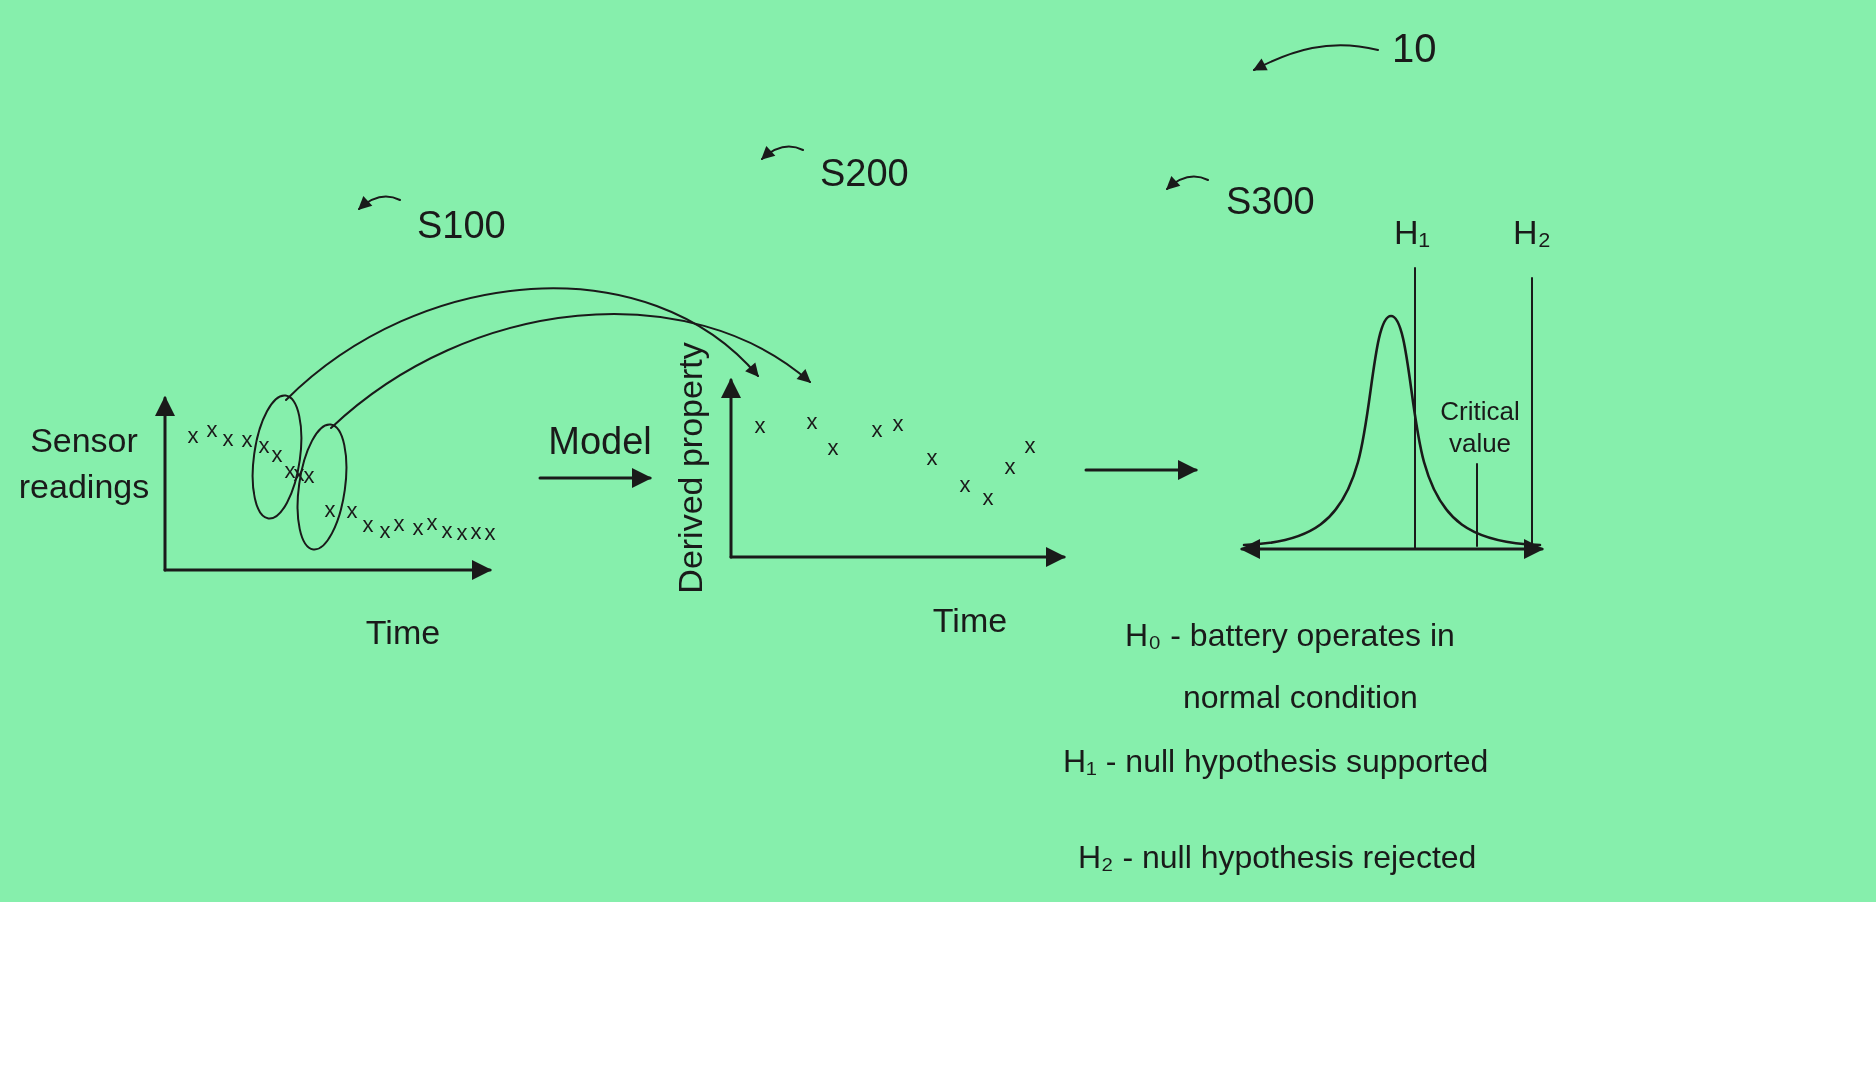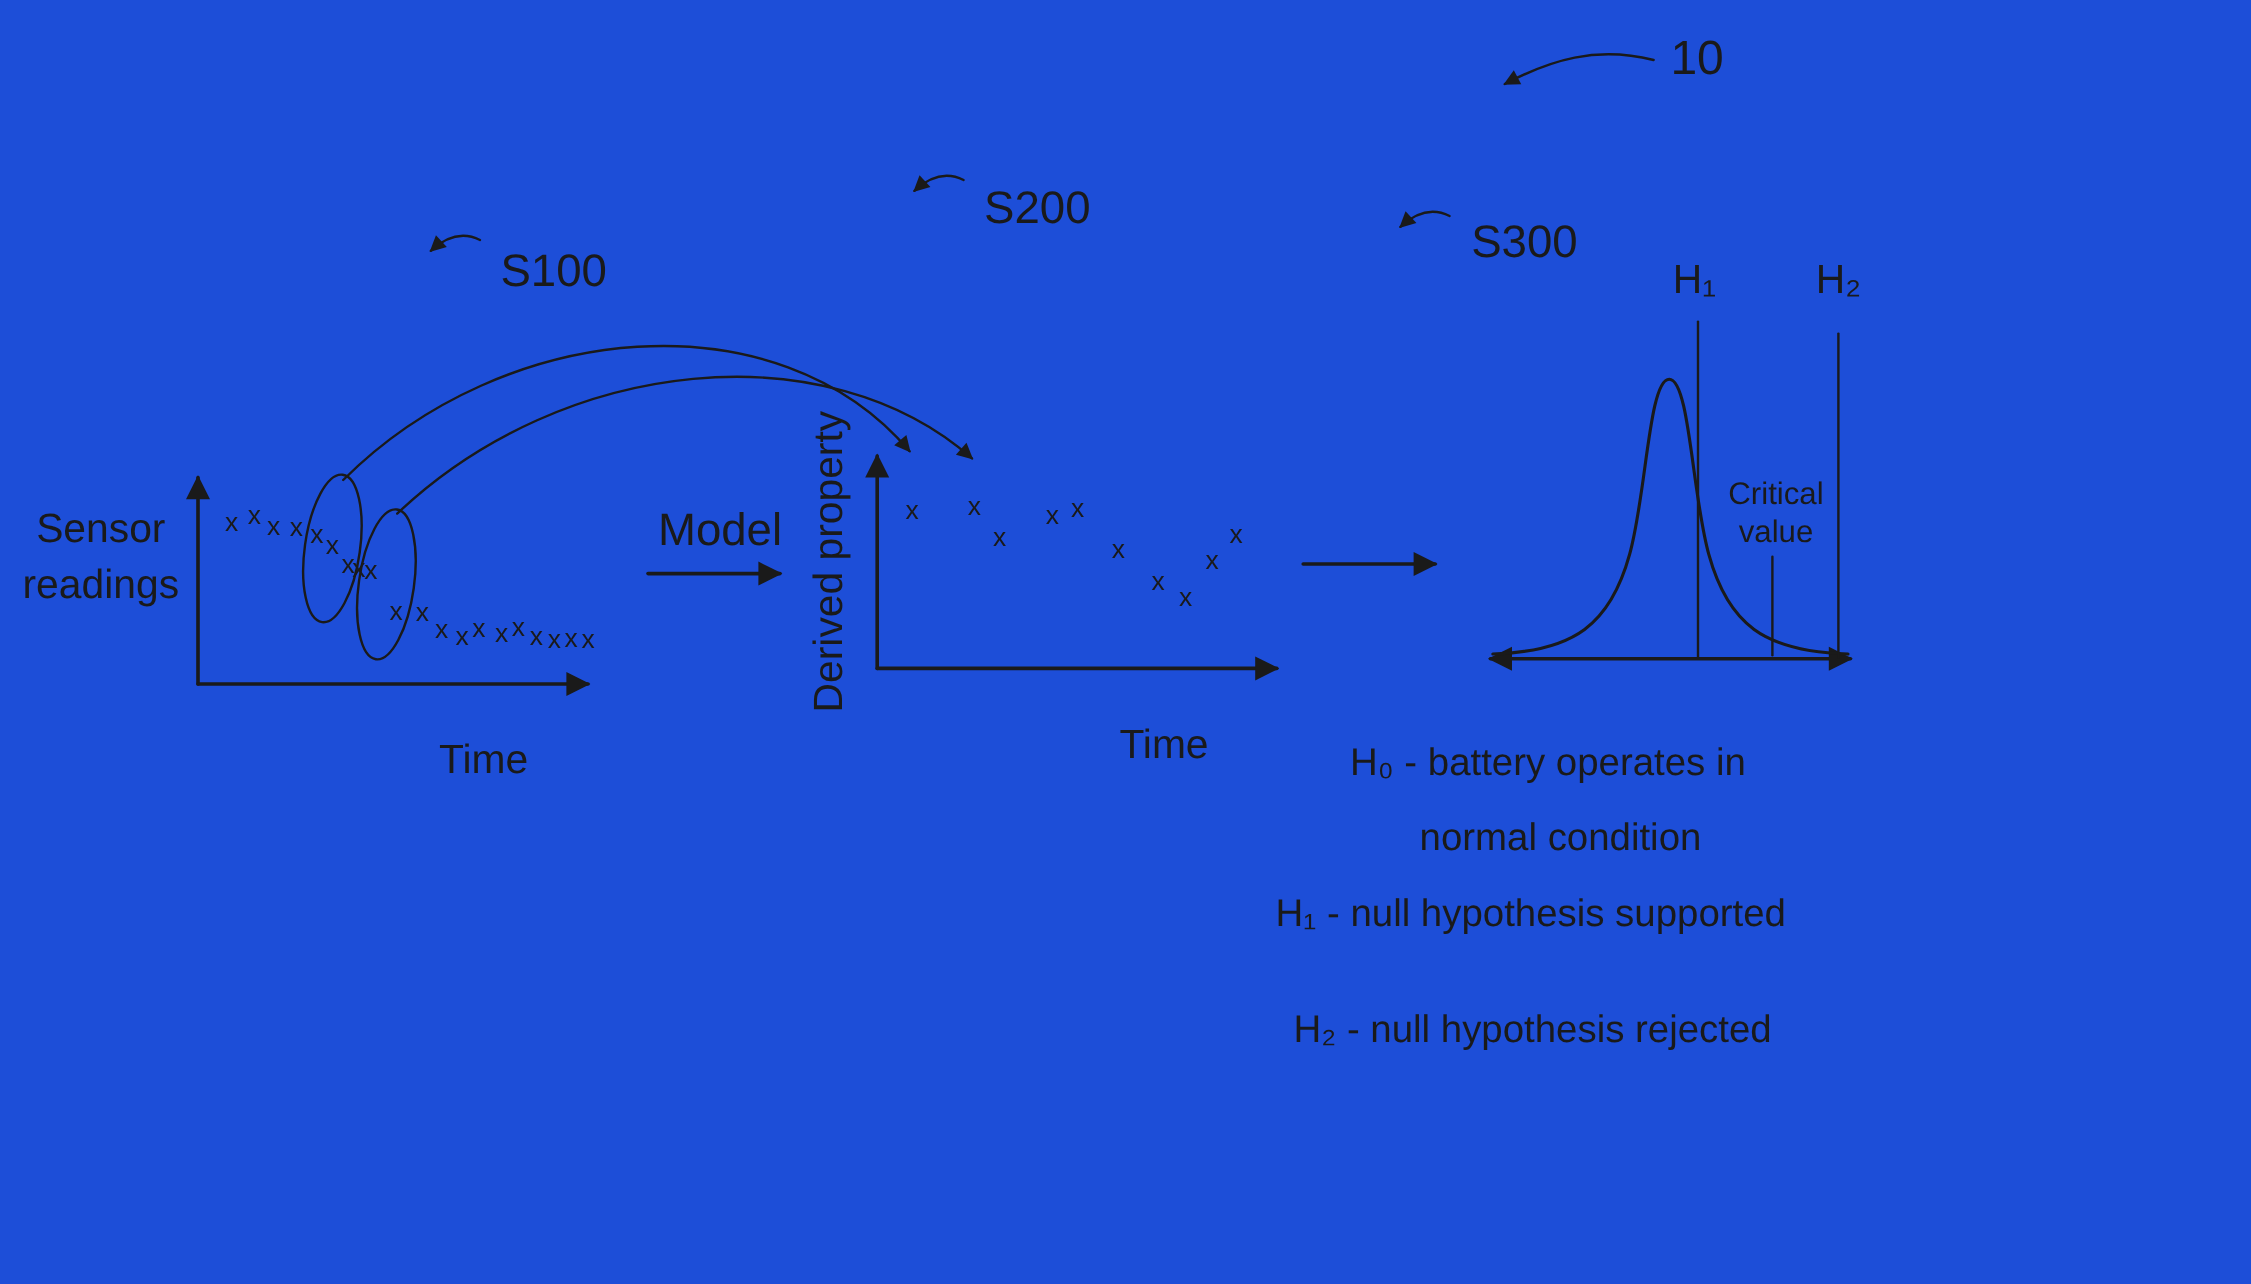--- a/index.html
+++ b/index.html
@@ -1,17 +1,17 @@
 <!DOCTYPE html>
 <html style="--ink: #1a1a1a;"><head>
 <meta charset="utf-8">
 <style>
   :root{ --ink:#1a1a1a; }
   html,body{ margin:0; padding:0; background:#ffffff; }
-  .figure{ position:relative; width:1876px; height:1070px; background:#1d4ed8; overflow:hidden; }
+  .figure{ position:relative; width:1876px; height:902px; background:#86efac; overflow:hidden; }
   svg{ display:block; }
   text{
     fill:var(--ink);
     font-family:"Liberation Sans","DejaVu Sans",sans-serif;
   }
   .t-xl{ font-size:40px; }
   .t-large{ font-size:38px; }
   .t-label{ font-size:34px; }
   .t-legend{ font-size:32px; }
   .t-small{ font-size:26px; }

